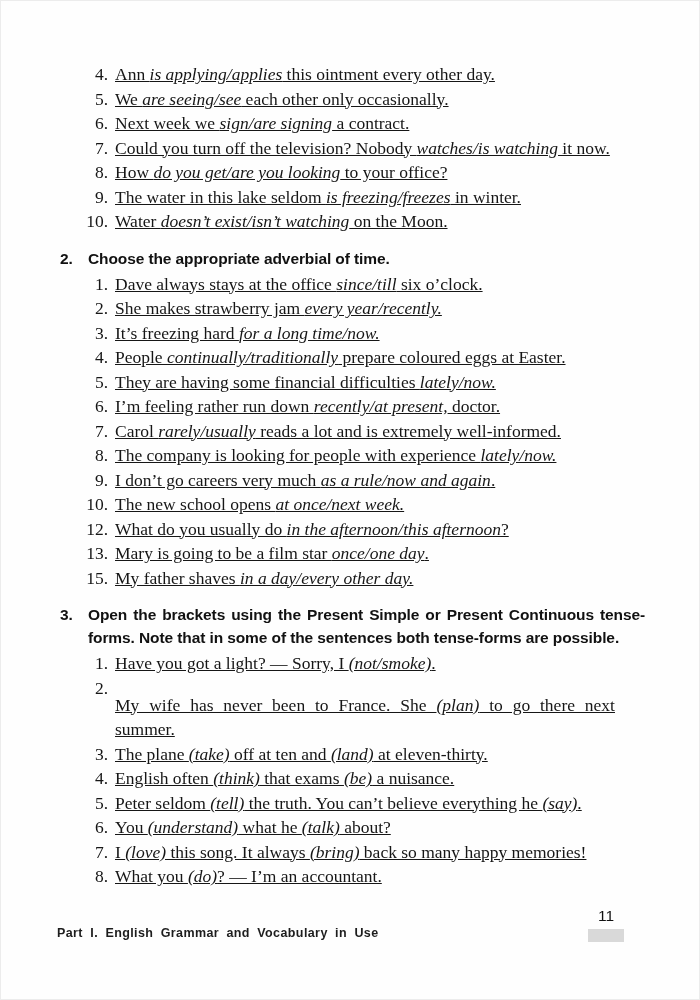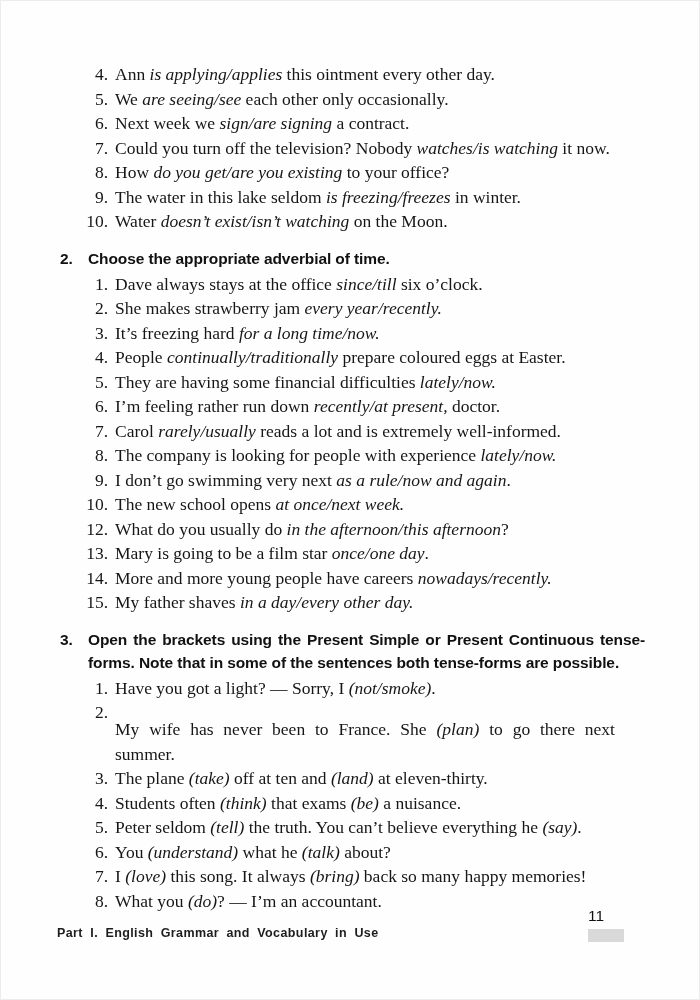--- a/index.html
+++ b/index.html
@@ -19,21 +19,21 @@
   .item{
     display:flex;
     font-size:17.5px;
     line-height:24.5px;
   }
   .num{
     width:38px;min-width:38px;
     margin-right:7px;
     text-align:right;
   }
-  .txt{flex:1;text-align:justify;}
+  .txt{flex:1;text-align:justify;text-decoration:underline;}
   .it{font-style:italic;}
   .spread .txt{word-spacing:5.5px;margin-top:17px;}
   .ex-head{
     display:flex;
     margin:13px 0 2px -10px;
     font-family:"Liberation Sans",sans-serif;
     font-weight:bold;
     font-size:15.5px;
     line-height:23px;
     letter-spacing:-0.1px;
@@ -45,21 +45,21 @@
     position:absolute;left:57px;top:926px;
     font-family:"Liberation Sans",sans-serif;
     font-size:12.5px;
     letter-spacing:0.4px;
     word-spacing:3.5px;
     color:#1d1d1d;
     font-weight:bold;
   }
   .page-num-wrap{
     position:absolute;left:588px;top:903px;width:36px;
-    text-align:left;
+    text-align:center;
   }
   .page-num{
     font-family:"Liberation Sans",sans-serif;
     font-size:15.5px;line-height:25px;color:#111;
   }
   .page-num-bar{
     height:13px;background:#d9d9d9;margin-top:1px;
   }
 </style>
 </head>
@@ -81,21 +81,21 @@
           <div class="item">
             <span class="num">6.</span>
             <span class="txt"><span>Next week we </span><span class="it">sign/are signing</span><span> a contract.</span></span>
           </div>
           <div class="item">
             <span class="num">7.</span>
             <span class="txt"><span>Could you turn off the television? Nobody </span><span class="it">watches/is watching</span><span> it now.</span></span>
           </div>
           <div class="item">
             <span class="num">8.</span>
-            <span class="txt"><span>How </span><span class="it">do you get/are you existing</span><span> to your office?</span></span>
+            <span class="txt"><span>How </span><span class="it">do you get/are you looking</span><span> to your office?</span></span>
           </div>
           <div class="item">
             <span class="num">9.</span>
             <span class="txt"><span>The water in this lake seldom </span><span class="it">is freezing/freezes</span><span> in winter.</span></span>
           </div>
           <div class="item">
             <span class="num">10.</span>
             <span class="txt"><span>Water </span><span class="it">doesn’t exist/isn’t watching</span><span> on the Moon.</span></span>
           </div>
         </div>
@@ -134,37 +134,33 @@
           <div class="item">
             <span class="num">7.</span>
             <span class="txt"><span>Carol </span><span class="it">rarely/usually</span><span> reads a lot and is extremely well-informed.</span></span>
           </div>
           <div class="item">
             <span class="num">8.</span>
             <span class="txt"><span>The company is looking for people with experience </span><span class="it">lately/now.</span></span>
           </div>
           <div class="item">
             <span class="num">9.</span>
-            <span class="txt"><span>I don’t go swimming very next </span><span class="it">as a rule/now and again</span><span>.</span></span>
+            <span class="txt"><span>I don’t go careers very much </span><span class="it">as a rule/now and again</span><span>.</span></span>
           </div>
           <div class="item">
             <span class="num">10.</span>
             <span class="txt"><span>The new school opens </span><span class="it">at once/next week.</span></span>
           </div>
           <div class="item">
             <span class="num">12.</span>
             <span class="txt"><span>What do you usually do </span><span class="it">in the afternoon/this afternoon</span><span>?</span></span>
           </div>
           <div class="item">
             <span class="num">13.</span>
             <span class="txt"><span>Mary is going to be a film star </span><span class="it">once/one day</span><span>.</span></span>
-          </div>
-          <div class="item">
-            <span class="num">14.</span>
-            <span class="txt"><span>More and more young people have careers </span><span class="it">nowadays/recently.</span></span>
           </div>
           <div class="item">
             <span class="num">15.</span>
             <span class="txt"><span>My father shaves </span><span class="it">in a day/every other day.</span></span>
           </div>
         </div>
     </section>
 
     <section>
       <div class="ex-head">
@@ -179,21 +175,21 @@
           <div class="item spread">
             <span class="num">2.</span>
             <span class="txt"><span>My wife has never been to France. She </span><span class="it">(plan)</span><span> to go there next</span><br><span>summer.</span></span>
           </div>
           <div class="item">
             <span class="num">3.</span>
             <span class="txt"><span>The plane </span><span class="it">(take)</span><span> off at ten and </span><span class="it">(land)</span><span> at eleven-thirty.</span></span>
           </div>
           <div class="item">
             <span class="num">4.</span>
-            <span class="txt"><span>Students often </span><span class="it">(think)</span><span> that exams </span><span class="it">(be)</span><span> a nuisance.</span></span>
+            <span class="txt"><span>English often </span><span class="it">(think)</span><span> that exams </span><span class="it">(be)</span><span> a nuisance.</span></span>
           </div>
           <div class="item">
             <span class="num">5.</span>
             <span class="txt"><span>Peter seldom </span><span class="it">(tell)</span><span> the truth. You can’t believe everything he </span><span class="it">(say)</span><span>.</span></span>
           </div>
           <div class="item">
             <span class="num">6.</span>
             <span class="txt"><span>You </span><span class="it">(understand)</span><span> what he </span><span class="it">(talk)</span><span> about?</span></span>
           </div>
           <div class="item">

